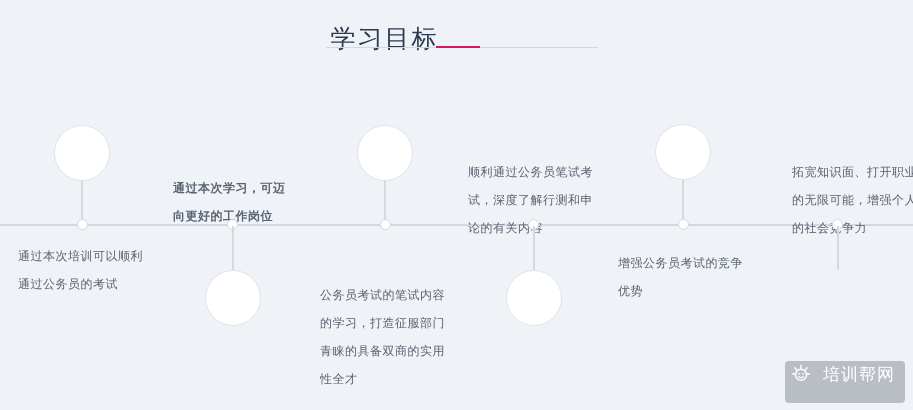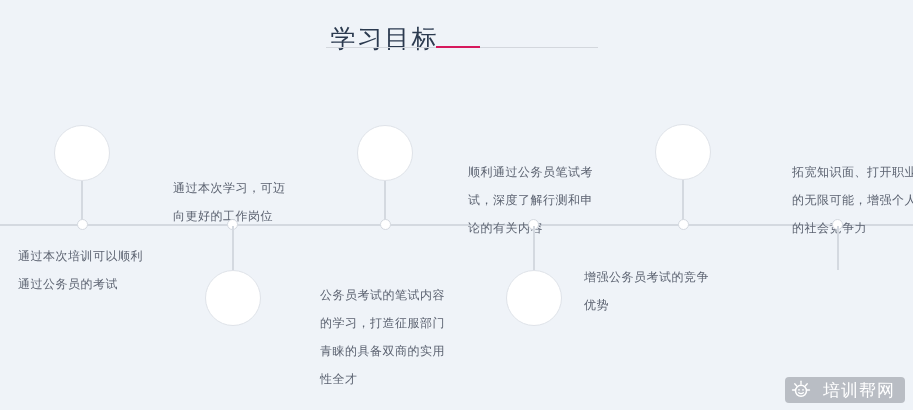--- a/index.html
+++ b/index.html
@@ -97,21 +97,21 @@
     color: #5b6270;
     letter-spacing: 0.5px;
   }
 
   
   .watermark {
     position: absolute;
     right: 8px;
     bottom: 7px;
     height: 26px;
-    padding: 0 10px 0 6px;
+    padding: 0 10px 16px 6px;
     background: #b9bdc4;
     border-radius: 4px;
     display: flex;
     align-items: center;
     gap: 12px;
   }
   .watermark-text {
     font-size: 17px;
     color: #ffffff;
     letter-spacing: 1px;
@@ -135,21 +135,21 @@
 <div class="timeline-axis"></div>
 
 <div class="node">
   <div class="bubble" style="left:54px;  top:125px;"></div>
   <div class="stem" style="left:81px;  top:181px; height:44px;"></div>
   <div class="dot" style="left:77px;"></div>
   <div class="caption" style="left:18px; top:242px; width:130px;">通过本次培训可以顺利通过公务员的考试</div>
 </div>
 
 <div class="node">
-  <div class="caption" style="left:173px; top:174px; width:124px;">通过本次学习，可迈向更好的工作岗位</div>
+  <div class="caption" style="left:173px; top:174px; width:124px;font-weight:bold;">通过本次学习，可迈向更好的工作岗位</div>
   <div class="dot" style="left:227px;"></div>
   <div class="stem" style="left:232px; top:226px; height:44px;"></div>
   <div class="bubble" style="left:205px; top:270px;"></div>
 </div>
 
 <div class="node">
   <div class="bubble" style="left:357px; top:125px;"></div>
   <div class="stem" style="left:384px; top:181px; height:44px;"></div>
   <div class="dot" style="left:380px;"></div>
   <div class="caption" style="left:320px; top:249px; width:128px;margin-top:32px;">公务员考试的笔试内容的学习，打造征服部门青睐的具备双商的实用性全才</div>
@@ -159,21 +159,21 @@
   <div class="caption" style="left:468px; top:158px; width:125px;">顺利通过公务员笔试考试，深度了解行测和申论的有关内容</div>
   <div class="dot" style="left:528px;"></div>
   <div class="stem" style="left:533px; top:226px; height:44px;"></div>
   <div class="bubble" style="left:506px; top:270px;"></div>
 </div>
 
 <div class="node">
   <div class="bubble" style="left:655px; top:124px;"></div>
   <div class="stem" style="left:682px; top:180px; height:45px;"></div>
   <div class="dot" style="left:678px;"></div>
-  <div class="caption" style="left:584px; top:249px; width:128px;margin-top:14px;">增强公务员考试的竞争优势</div>
+  <div class="caption" style="left:618px; top:249px; width:128px;">增强公务员考试的竞争优势</div>
 </div>
 
 <div class="node">
   <div class="caption" style="left:792px; top:158px; width:128px;">拓宽知识面、打开职业的无限可能，增强个人的社会竞争力</div>
   <div class="dot" style="left:832px;"></div>
   <div class="stem" style="left:837px; top:226px; height:44px;"></div>
 </div>
 
 <div class="watermark">
   <span>

